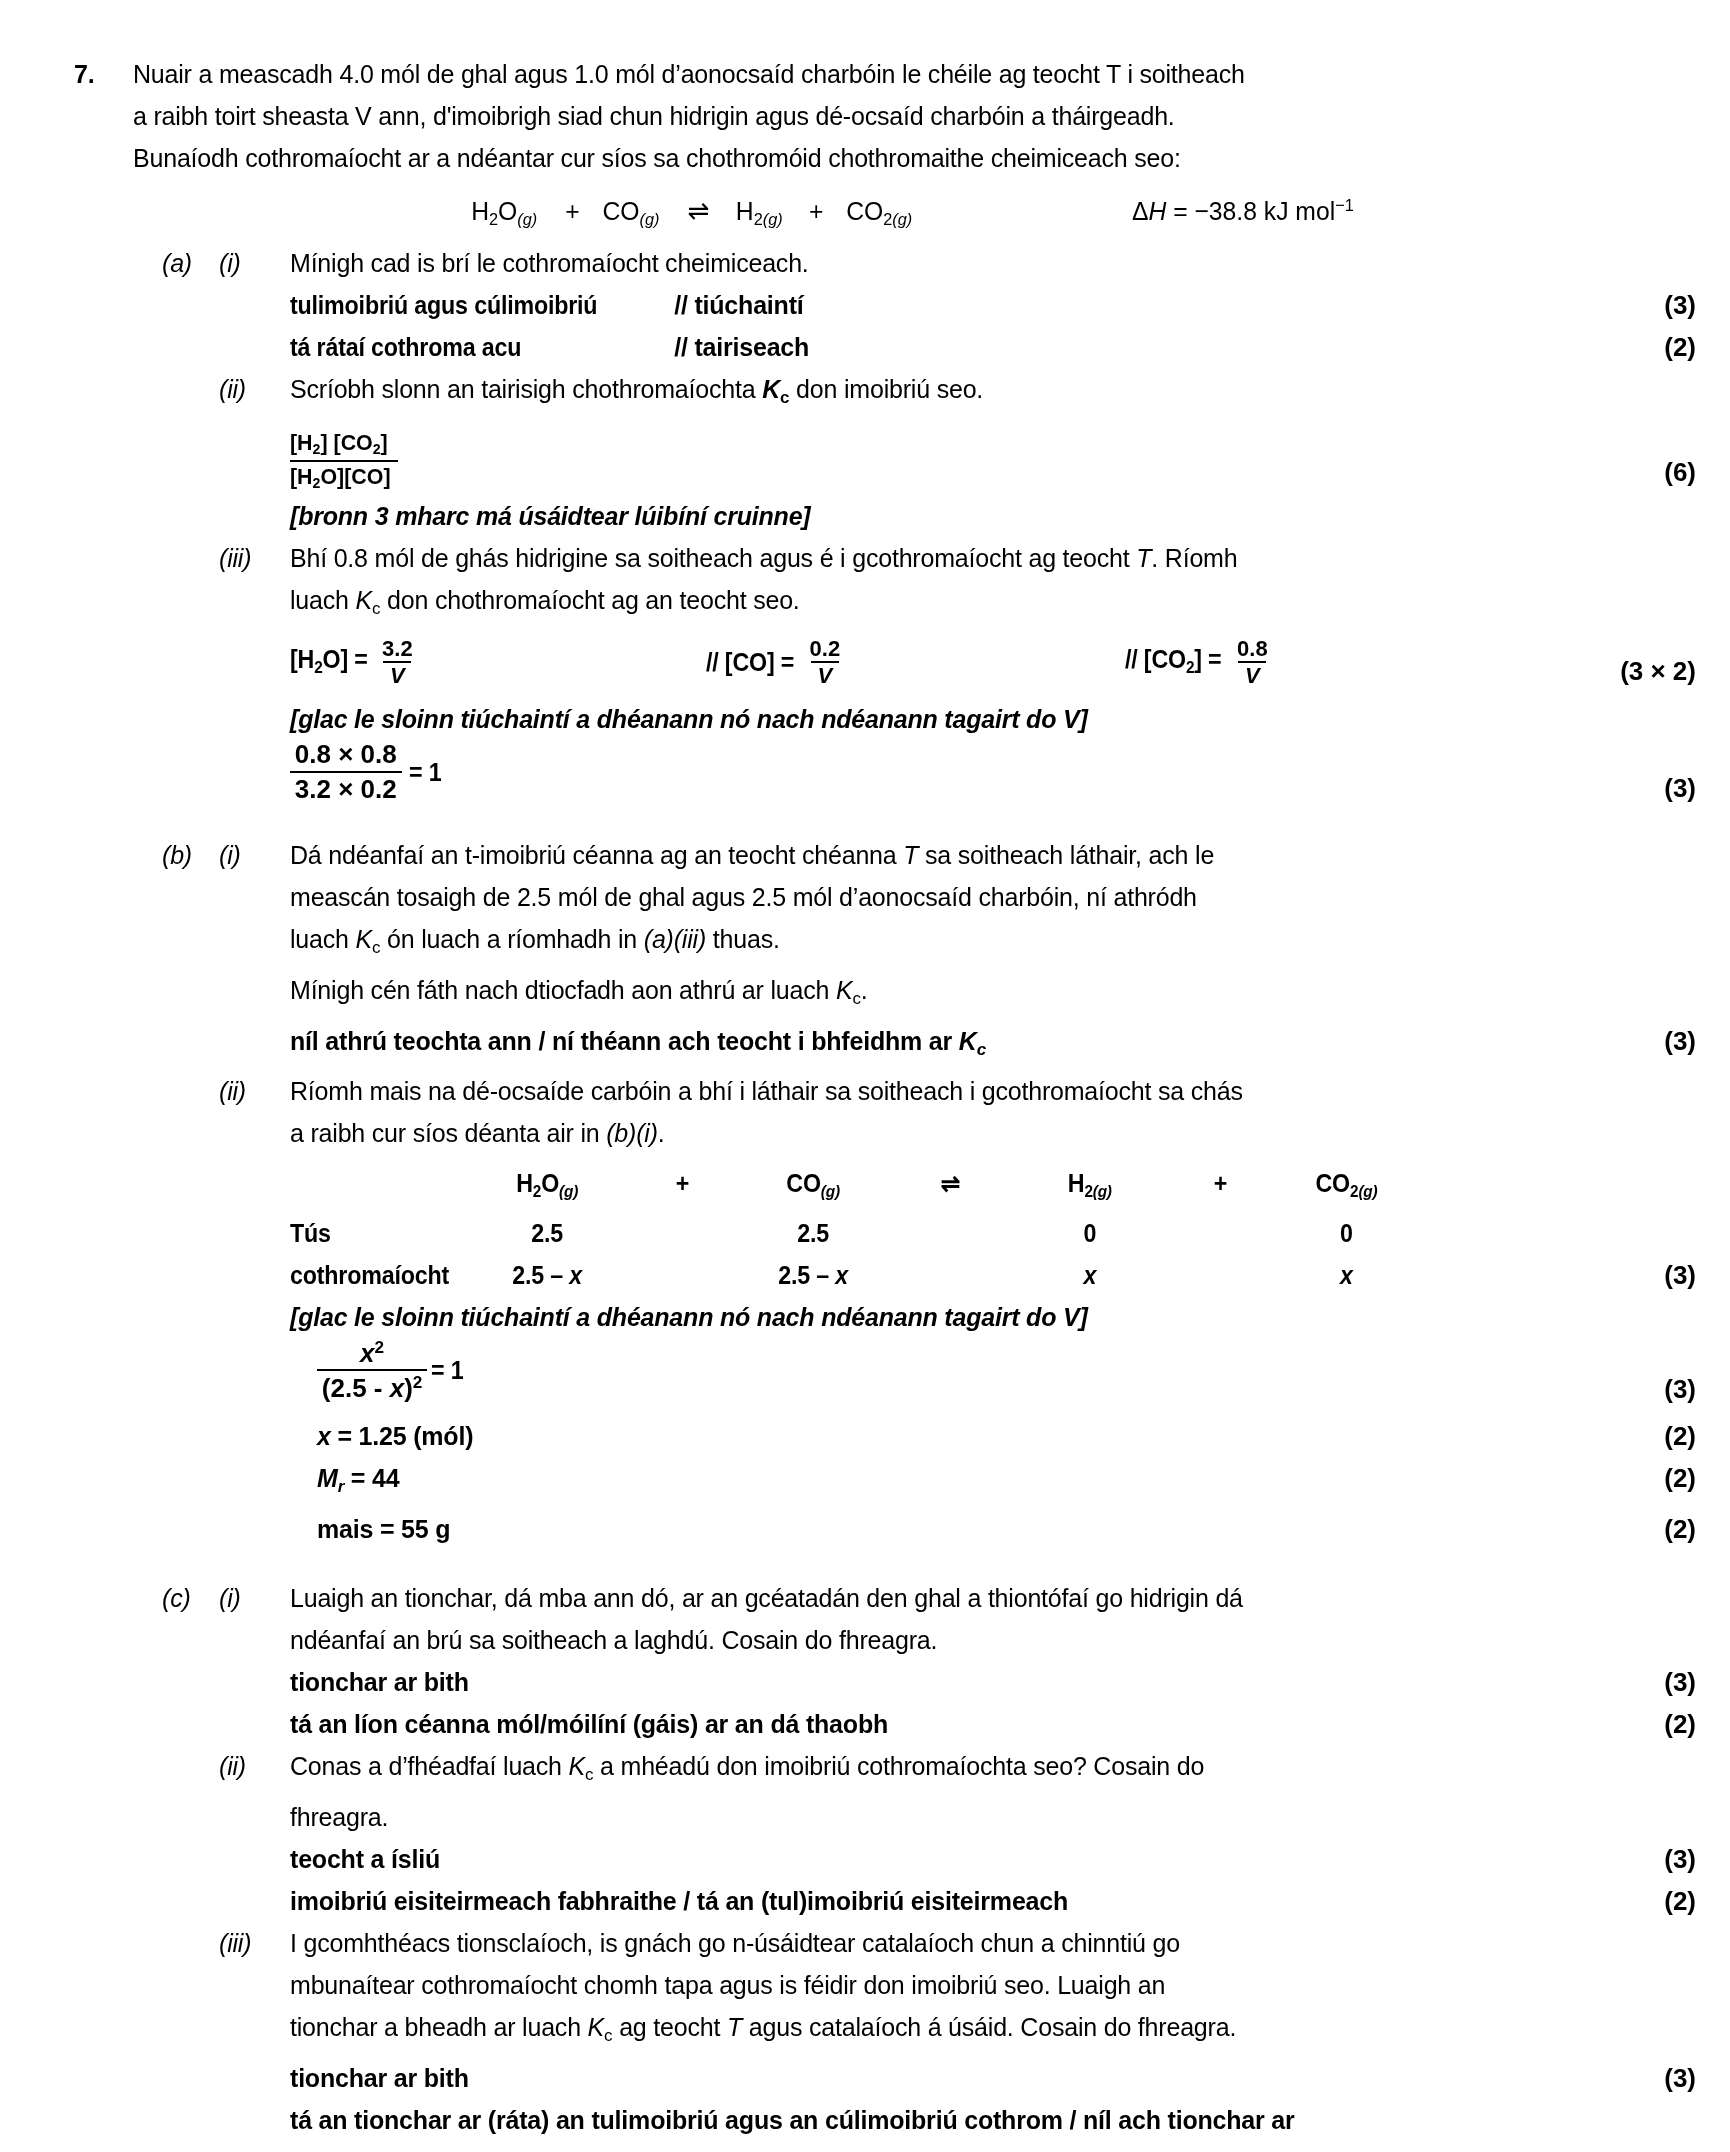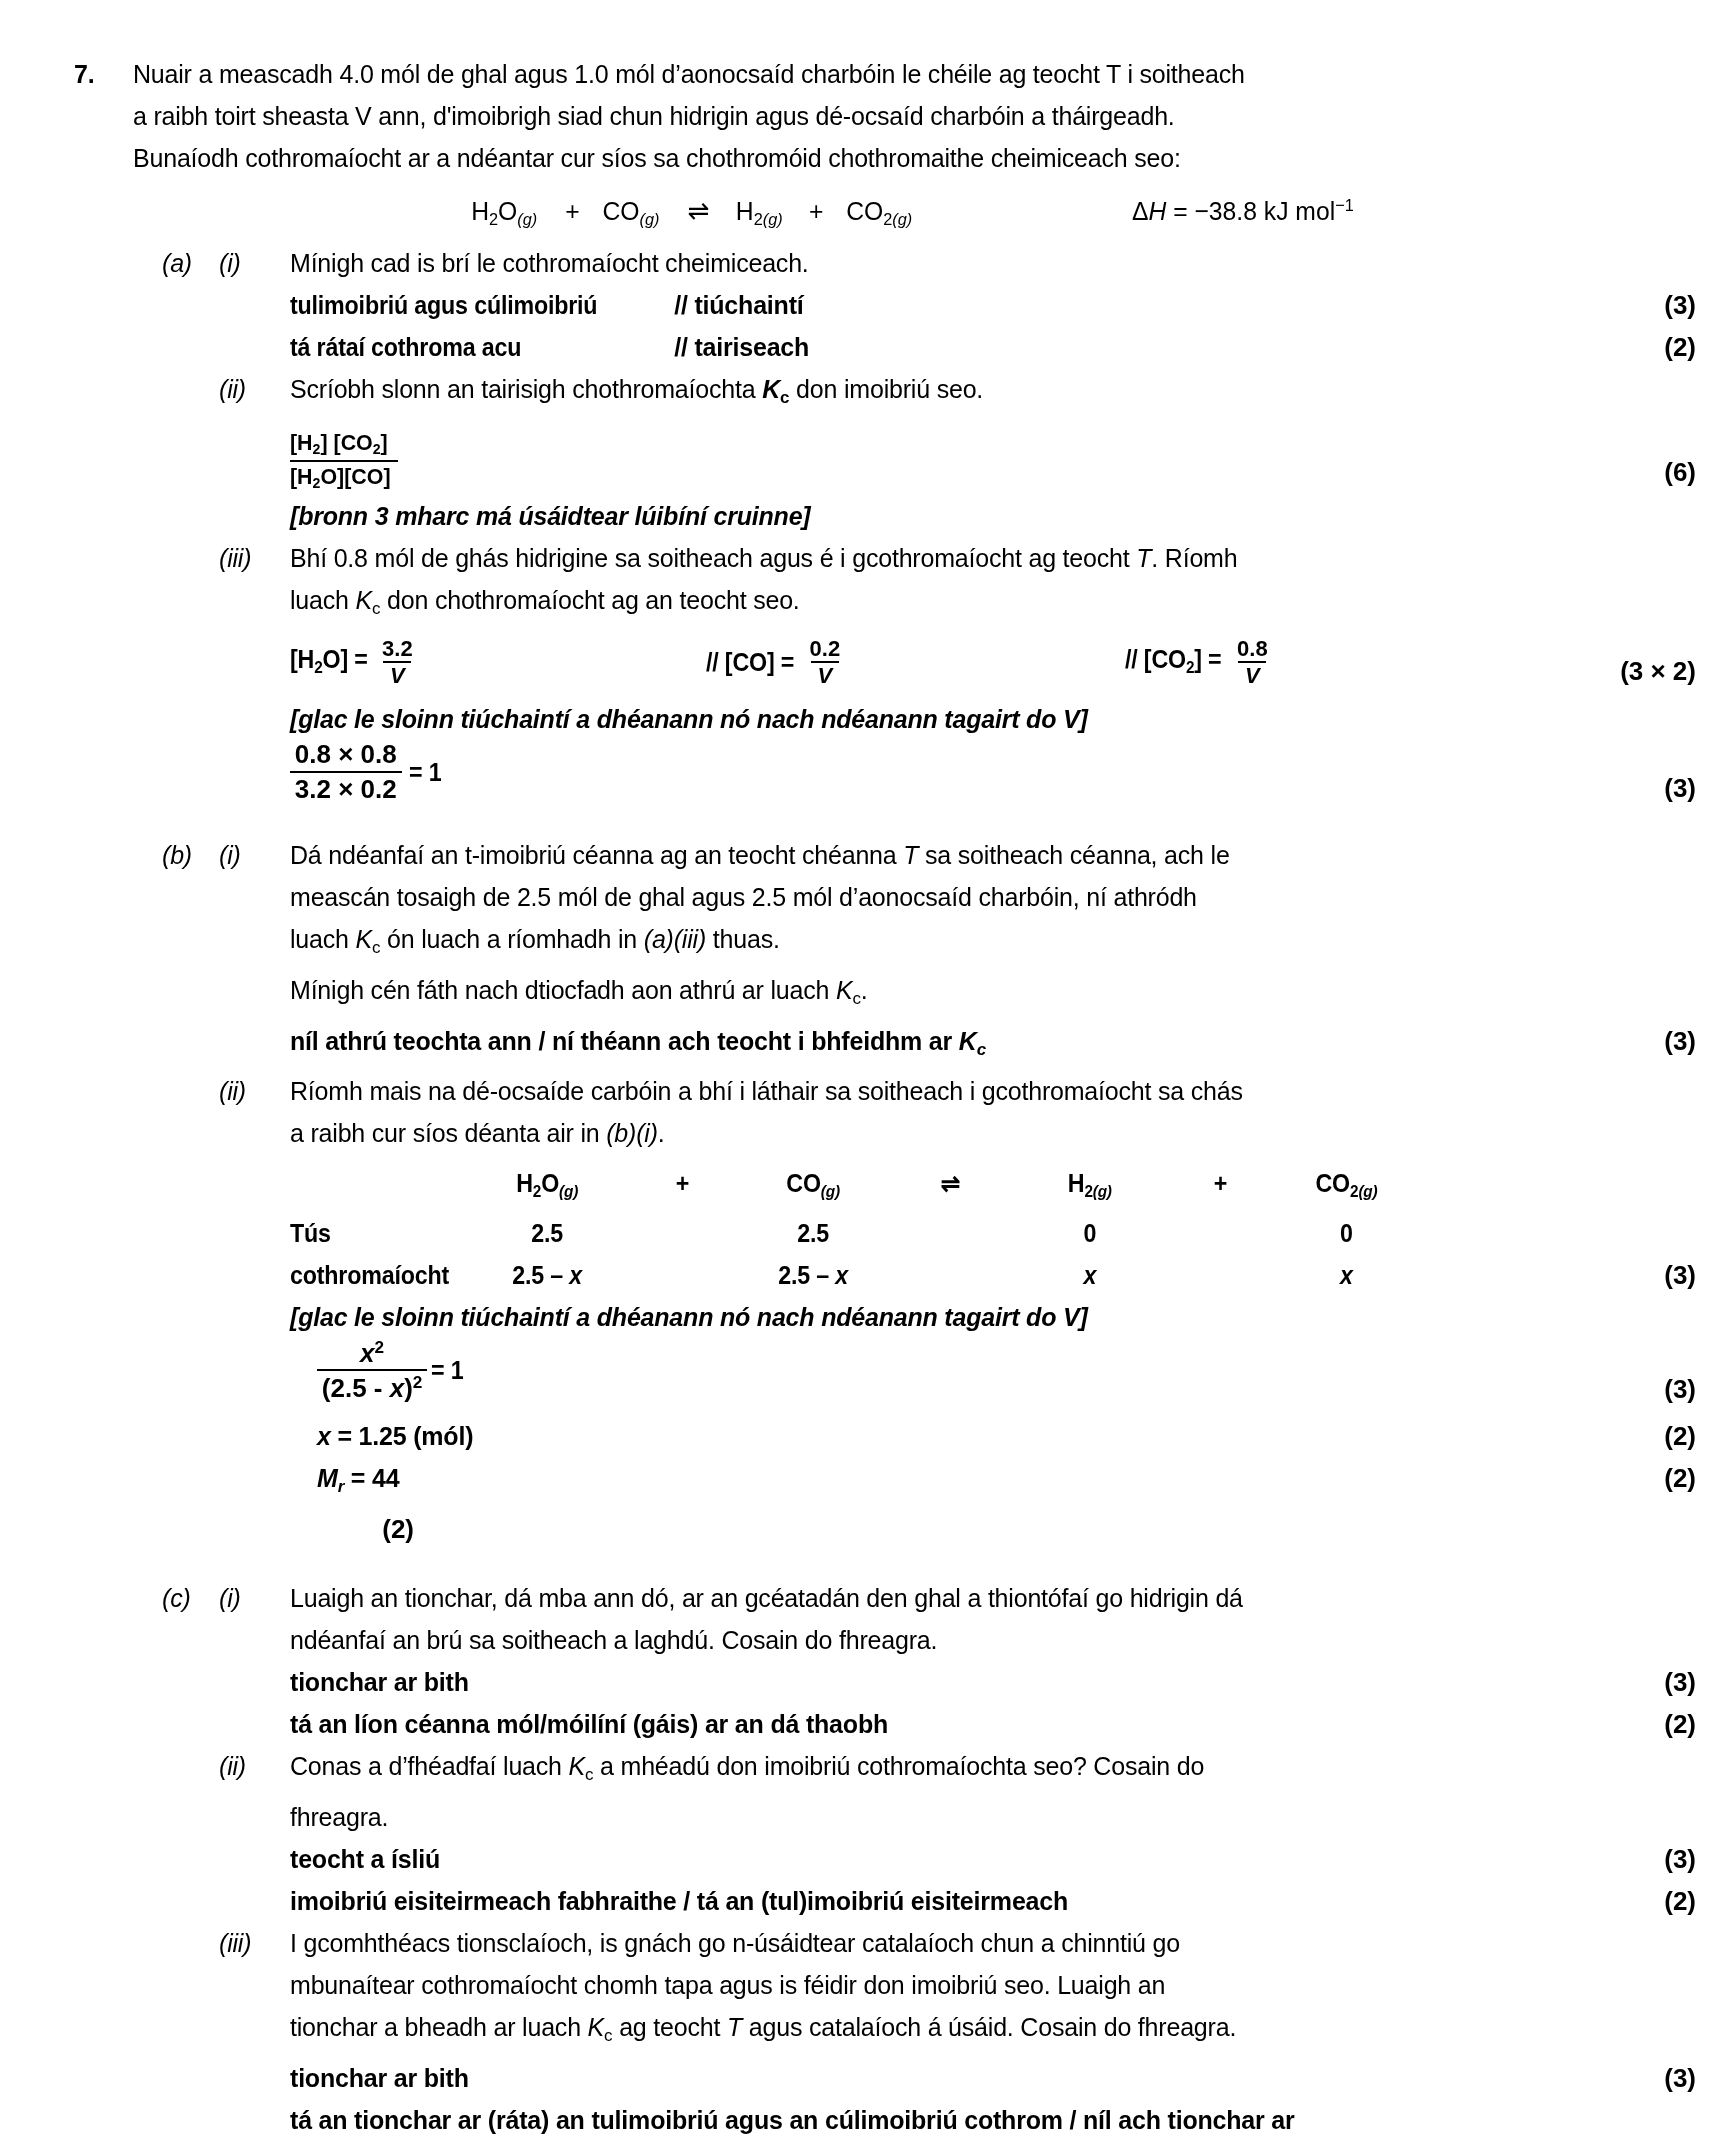--- a/index.html
+++ b/index.html
@@ -335,21 +335,21 @@
   </div>
 
   <div class="row" style="margin-top:25px;">
     <div class="col-a">
       <span class="t i">(b)</span>
     </div>
     <div class="col-b">
       <span class="t i">(i)</span>
     </div>
     <div class="col-body">
-      <span class="t"><span>Dá ndéanfaí an t-imoibriú céanna ag an teocht chéanna </span><span class="i">T</span><span> sa soitheach céanna, ach le</span></span>
+      <span class="t"><span>Dá ndéanfaí an t-imoibriú céanna ag an teocht chéanna </span><span class="i">T</span><span> sa soitheach láthair, ach le</span></span>
     </div>
     <div class="col-marks"></div>
   </div>
 
   <div class="row">
     <div class="col-a"></div>
     <div class="col-b"></div>
     <div class="col-body">
       <span class="t">meascán tosaigh de 2.5 mól de ghal agus 2.5 mól d’aonocsaíd charbóin, ní athródh</span>
     </div>
@@ -506,20 +506,23 @@
       <span class="t b"><i>M</i><span style="font-size:0.68em;vertical-align:-0.28em;font-style:italic;">r</span> = 44</span>
     </div>
     <div class="col-marks">
       <span class="marks">(2)</span>
     </div>
   </div>
 
   <div class="row">
     <div class="col-a"></div>
     <div class="col-b"></div>
+    <div class="col-body" style="padding-left:27px;">
+      <span class="t b">mais = 55 g</span>
+    </div>
     <div class="col-marks">
       <span class="marks">(2)</span>
     </div>
   </div>
 
   <div class="row" style="margin-top:27px;">
     <div class="col-a">
       <span class="t i">(c)</span>
     </div>
     <div class="col-b">

